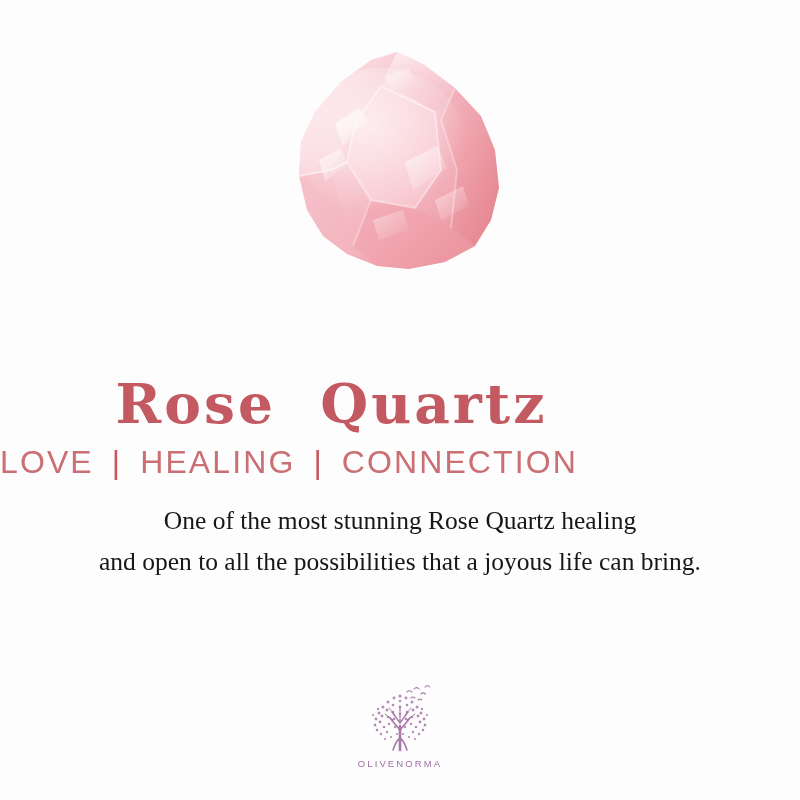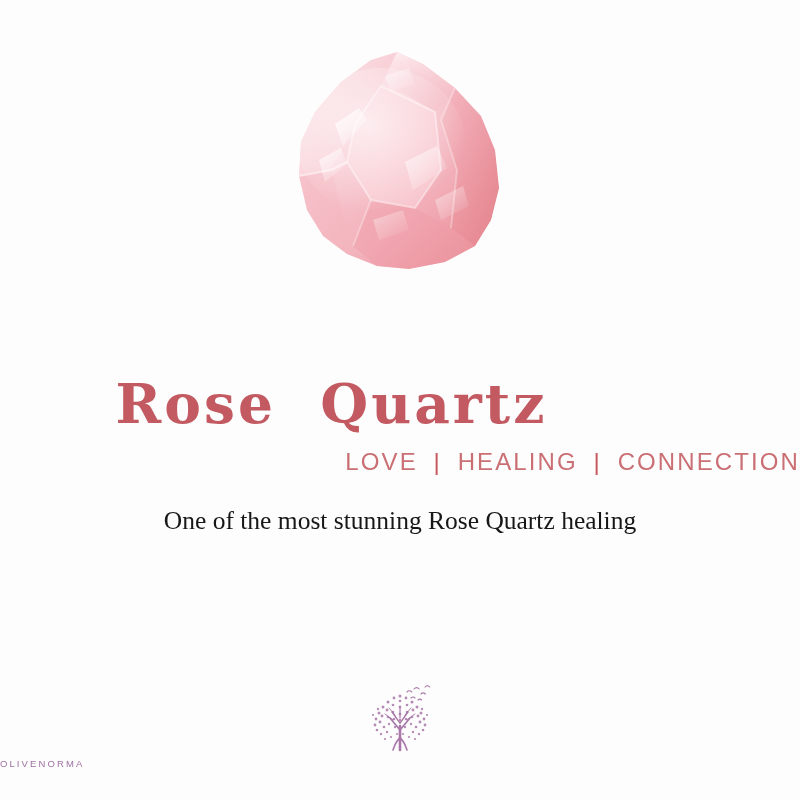--- a/index.html
+++ b/index.html
@@ -50,24 +50,24 @@
     color: #c35a62;
     white-space: pre;
   }
 
   
   .subtitle {
     position: absolute;
     left: 0;
     top: 446px;
     width: 800px;
-    text-align: right;
+    text-align: left;
     font-family: "Liberation Sans", sans-serif;
     font-weight: 400;
-    font-size: 24px;
+    font-size: 32px;
     line-height: 32px;
     letter-spacing: 2.1px;
     color: #ca6f74;
   }
   .subtitle .sep {
     color: #c8585f;
     padding: 0 7px;
     font-weight: 400;
   }
 
@@ -100,21 +100,21 @@
     display: block;
     margin: 0 auto;
   }
   .brand-name {
     display: block;
     margin-top: 2px;
     font-family: "Liberation Sans", sans-serif;
     font-size: 9.5px;
     letter-spacing: 2.1px;
     color: #9f6fa2;
-    text-align: left;
+    text-align: center;
   }
 </style>
 </head>
 <body>
 
 <div class="poster">
 
   <div class="crystal-area">
     <svg class="crystal-svg" width="230" height="228" viewBox="0 0 230 228">
       <defs>
@@ -186,20 +186,21 @@
   <div class="subtitle">
     <span>LOVE</span>
     <span class="sep">|</span>
     <span>HEALING</span>
     <span class="sep">|</span>
     <span>CONNECTION</span>
   </div>
 
   <div class="body-copy">
     <span class="line">One of the most stunning Rose Quartz healing</span>
+    <span class="line">and open to all the possibilities that a joyous life can bring.</span>
   </div>
 
   <div class="brand">
     <svg class="brand-mark" width="86" height="74" viewBox="0 0 86 74">
       <g fill="#a878a8">
 
         <g opacity="0.85">
           <circle cx="43" cy="14" r="1.5"></circle>
             <circle cx="37" cy="16" r="1.4"></circle>
           <circle cx="49" cy="16" r="1.4"></circle>

